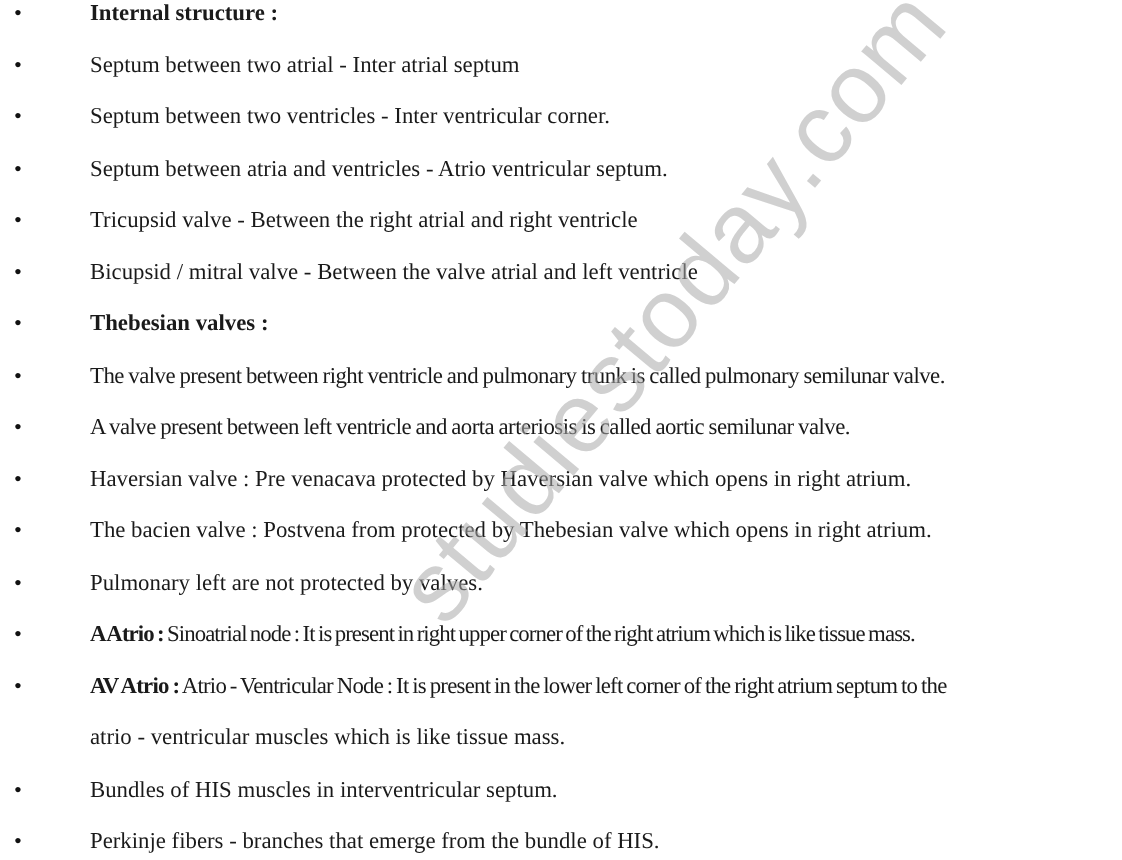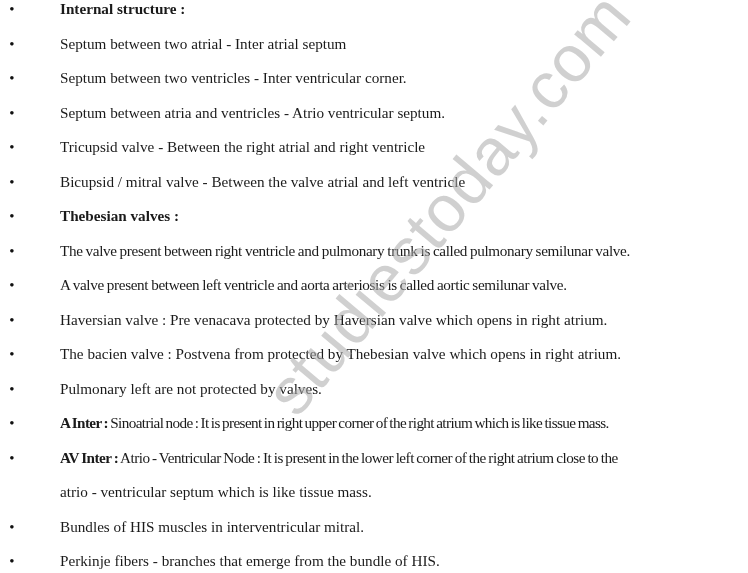--- a/index.html
+++ b/index.html
@@ -130,35 +130,35 @@
       <span class="text">The bacien valve : Postvena from protected by Thebesian valve which opens in right atrium.</span>
     </li>
 
     <li class="item" style="top:371.5px">
       <span class="bullet">•</span>
       <span class="text">Pulmonary left are not protected by valves.</span>
     </li>
 
     <li class="item" style="top:406px">
       <span class="bullet">•</span>
-      <span class="text condensed" style="letter-spacing:-0.6px;word-spacing:-1px"><b>A Inter :</b><span> Sinoatrial node : It is present in right upper corner of the right atrium which is like tissue mass.</span></span>
+      <span class="text condensed" style="letter-spacing:-0.6px;word-spacing:-1px"><b>A Atrio :</b><span> Sinoatrial node : It is present in right upper corner of the right atrium which is like tissue mass.</span></span>
     </li>
 
     <li class="item" style="top:440.5px">
       <span class="bullet">•</span>
-      <span class="text condensed" style="letter-spacing:-0.5px;word-spacing:-0.8px"><b>AV Inter :</b><span>  Atrio - Ventricular Node : It is present in the lower left corner of the right atrium close to the</span></span>
+      <span class="text condensed" style="letter-spacing:-0.5px;word-spacing:-0.8px"><b>AV Atrio :</b><span>  Atrio - Ventricular Node : It is present in the lower left corner of the right atrium septum to the</span></span>
     </li>
 
     <li class="item" style="top:475px">
-      <span class="text">atrio - ventricular septum which is like tissue mass.</span>
+      <span class="text">atrio - ventricular muscles which is like tissue mass.</span>
     </li>
 
     <li class="item" style="top:509.5px">
       <span class="bullet">•</span>
-      <span class="text">Bundles of HIS muscles in interventricular mitral.</span>
+      <span class="text">Bundles of HIS muscles in interventricular septum.</span>
     </li>
 
     <li class="item" style="top:544px">
       <span class="bullet">•</span>
       <span class="text">Perkinje fibers - branches that emerge from the bundle of HIS.</span>
     </li>
 
   </ul>
 
   <div class="watermark">studiestoday.com</div>

